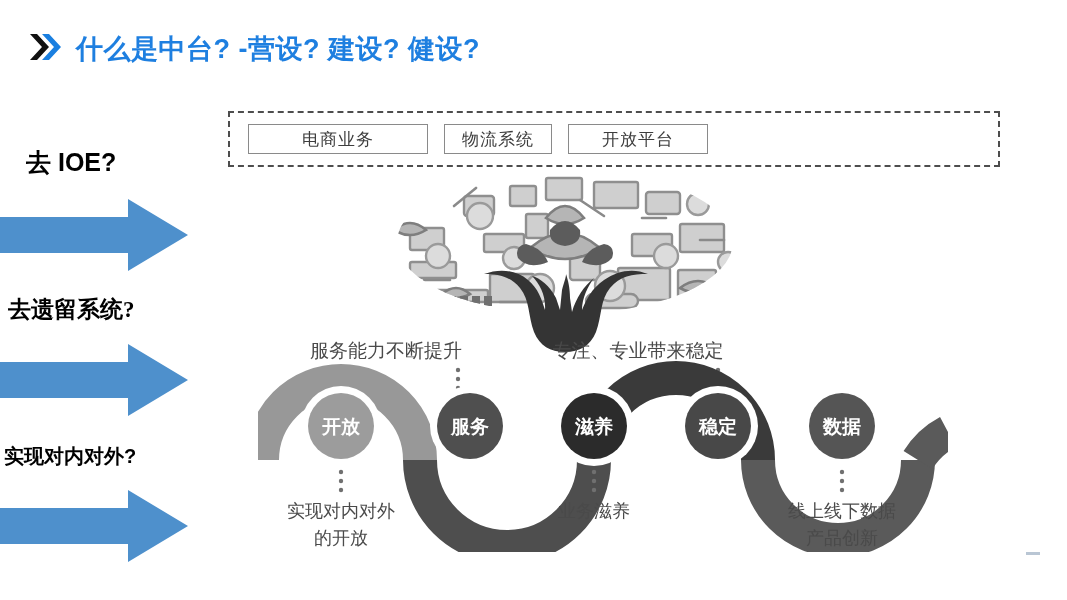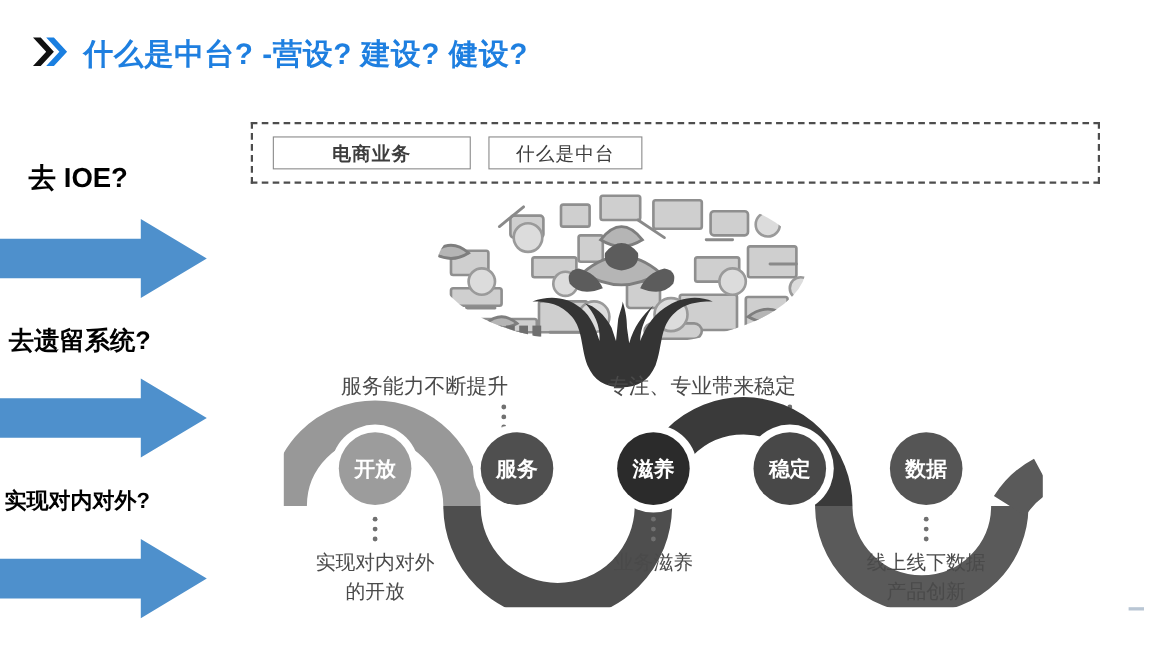--- a/index.html
+++ b/index.html
@@ -48,21 +48,21 @@
     font-weight: bold;
     line-height: 1;
   }
   .arrow-wrap { position: absolute; left: 0; }
 
   #question-block-0 { top: 150px; }
   #question-block-0 .question-label { left: 26px; top: 0px; font-size: 25px; }
   #question-block-0 .arrow-wrap { top: 47px; }
 
   #question-block-1 { top: 298px; }
-  #question-block-1 .question-label { left: 8px; top: 0px; font-size: 23px; }
+  #question-block-1 .question-label { left: 8px; top: 0px; font-size: 23px; font-family: Liberation Serif, serif; }
   #question-block-1 .arrow-wrap { top: 44px; }
 
   #question-block-2 { top: 446px; }
   #question-block-2 .question-label { left: 4px; top: 0px; font-size: 20px; }
   #question-block-2 .arrow-wrap { top: 42px; }
 
   
   #platform-row {
     position: absolute;
     left: 228px;
@@ -83,21 +83,21 @@
     display: flex;
     align-items: center;
     justify-content: center;
     font-family: "Liberation Serif", "DejaVu Serif", serif;
     font-size: 17px;
     color: #3d3d3d;
     background: #ffffff;
     white-space: nowrap;
     letter-spacing: 1px;
   }
-  .platform-box.w-lg { width: 180px; font-weight: bold; }
+  .platform-box.w-lg { width: 180px; }
   .platform-box.w-sm { width: 108px; }
   .platform-box.w-md { width: 160px; }
   .platform-box.w-mdl { width: 140px; }
 
   
   #tree-graphic {
     position: absolute;
     left: 380px;
     top: 170px;
     width: 370px;
@@ -173,21 +173,22 @@
   <span class="question-label">实现对内对外?</span>
   <span class="arrow-wrap">
     <svg width="190" height="76" viewBox="0 0 190 76">
       <path d="M0 20 L128 20 L128 2 L188 38 L128 74 L128 56 L0 56 Z" fill="#4e90cc"></path>
     </svg>
   </span>
 </div>
 
 <div id="platform-row">
   <div class="platform-box w-lg">电商业务</div>
-  <div class="platform-box w-mdl">什么是中台</div>
+  <div class="platform-box w-sm">物流系统</div>
+  <div class="platform-box w-mdl">开放平台</div>
 </div>
 
 <div id="tree-graphic">
   <svg width="370" height="185" viewBox="0 0 370 185">
     <defs>
       <clipPath id="canopyClip">
         <ellipse cx="185" cy="72" rx="168" ry="72"></ellipse>
       </clipPath>
     </defs>
 

